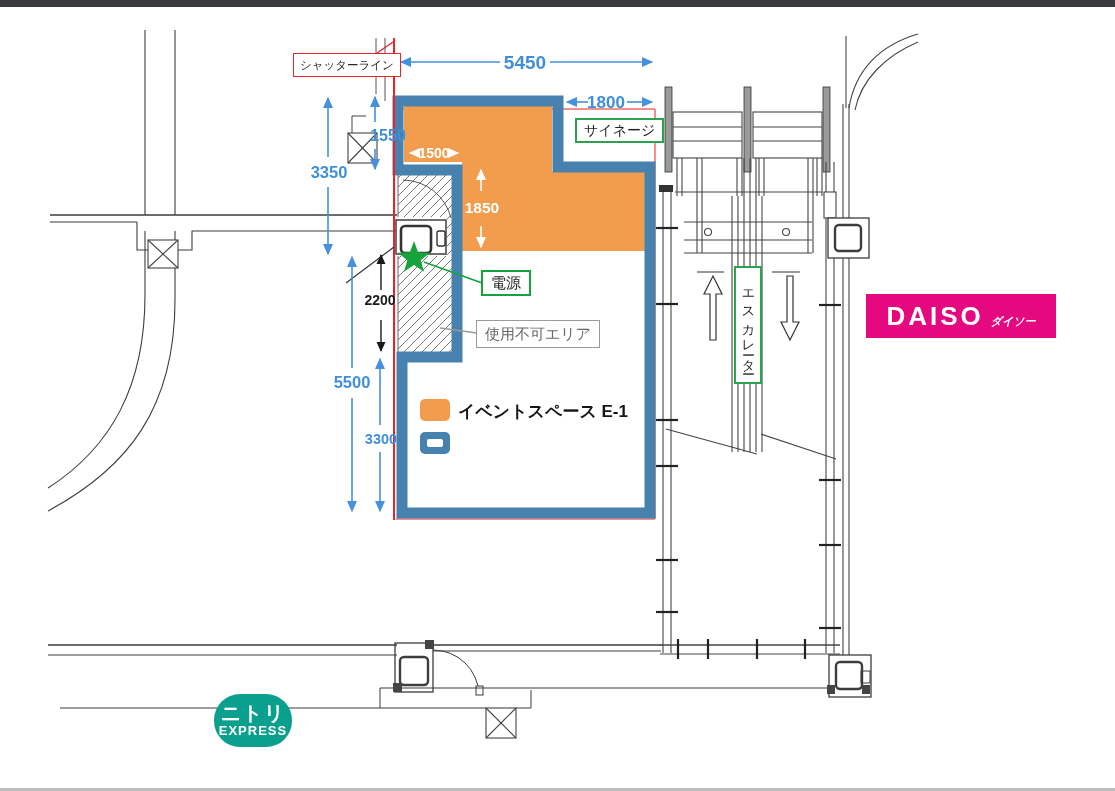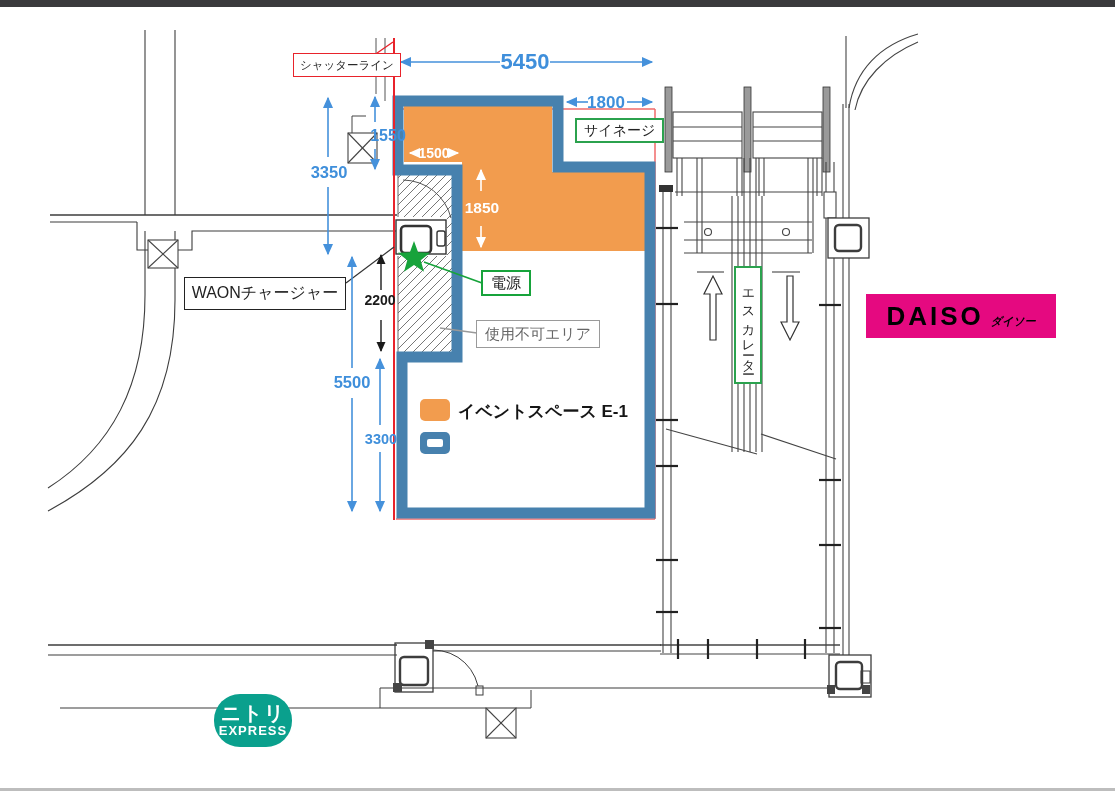--- a/index.html
+++ b/index.html
@@ -19,21 +19,21 @@
   .dim-black{color:#1a1a1a;}
   .dim-white{color:#ffffff;}
   .bg-white{background:#ffffff;}
   .legend-label{font-weight:bold;color:#151515;font-size:17px;white-space:nowrap;}
   .swatch{border-radius:5px;}
   .topbar{background:#3a3a3c;}
   .botbar{background:#bdbdbd;}
   .vert-label{
     writing-mode:vertical-rl;text-orientation:mixed;letter-spacing:2px;
   }
-  .daiso{display:flex;align-items:center;justify-content:center;color:#000000;}
+  .daiso{display:flex;align-items:center;justify-content:center;color:#ffffff;}
   .daiso .main{font-size:26px;font-weight:800;letter-spacing:3px;}
   .daiso .kana{font-size:11px;font-style:italic;font-weight:bold;margin-left:7px;margin-top:10px;}
   .nitori{display:flex;flex-direction:column;align-items:center;justify-content:center;color:#fff;border-radius:26px;}
   .nitori .main{font-size:20px;font-weight:900;letter-spacing:1px;line-height:1.1;}
   .nitori .sub{font-size:13px;font-weight:800;letter-spacing:1px;line-height:1.1;}
 </style>
 </head>
 <body>
 
 <div class="plan">
@@ -245,29 +245,28 @@
     </g>
   </svg>
 
   <div class="abs topbar" style="left:0;top:0;width:1115px;height:7px;"></div>
   <div class="abs botbar" style="left:0;top:788px;width:1115px;height:3px;"></div>
 
   <div class="abs lbl" style="left:276px;top:53px;height:24px;padding:0 6px;border:1.5px solid #E8232B;font-size:11.5px;margin-left:17px;">シャッターライン</div>
 
   <div class="abs lbl" style="left:575px;top:118px;height:25px;padding:4px 7px;border:2px solid #2BA24E;font-size:14px;">サイネージ</div>
 
-  <div class="abs lbl" style="left:184px;top:277px;width:162px;height:33px;border:1.5px solid #222;font-size:16px;">WAONチャージャー</div>
 
   <div class="abs lbl" style="left:481px;top:270px;height:26px;padding:0 8px;border:2px solid #17A33B;font-size:15px;">電源</div>
 
   <div class="abs lbl" style="left:476px;top:320px;height:28px;padding:4px 8px;border:1.5px solid #9a9a9a;color:#666;font-size:15px;">使用不可エリア</div>
 
   <div class="abs lbl vert-label" style="left:734px;top:266px;width:28px;height:118px;border:2px solid #2BA24E;font-size:13px;">エスカレーター</div>
 
-  <div class="abs dim dim-blue bg-white" style="left:500px;top:52px;width:50px;height:20px;font-size:22px;">5450</div>
+  <div class="abs dim dim-blue bg-white" style="left:500px;top:52px;width:50px;height:20px;font-size:19px;">5450</div>
   <div class="abs dim dim-blue" style="left:585px;top:93px;width:42px;height:18px;font-size:17px;">1800</div>
   <div class="abs dim dim-white" style="left:418px;top:145px;width:32px;height:16px;font-size:14px;">1500</div>
   <div class="abs dim dim-white" style="left:463px;top:199px;width:38px;height:18px;font-size:15.5px;">1850</div>
   <div class="abs dim dim-blue" style="left:356px;top:126px;width:40px;height:19px;font-size:16px;margin-left:12px;">1550</div>
   <div class="abs dim dim-blue" style="left:309px;top:162px;width:40px;height:20px;font-size:16.5px;">3350</div>
   <div class="abs dim dim-black" style="left:363px;top:291px;width:34px;height:18px;font-size:14px;">2200</div>
   <div class="abs dim dim-blue" style="left:332px;top:372px;width:40px;height:20px;font-size:16.5px;">5500</div>
   <div class="abs dim dim-blue" style="left:363px;top:430px;width:36px;height:18px;font-size:14.5px;">3300</div>
 
   <div class="abs swatch" style="left:420px;top:399px;width:30px;height:22px;background:#F29C4E;"></div>

